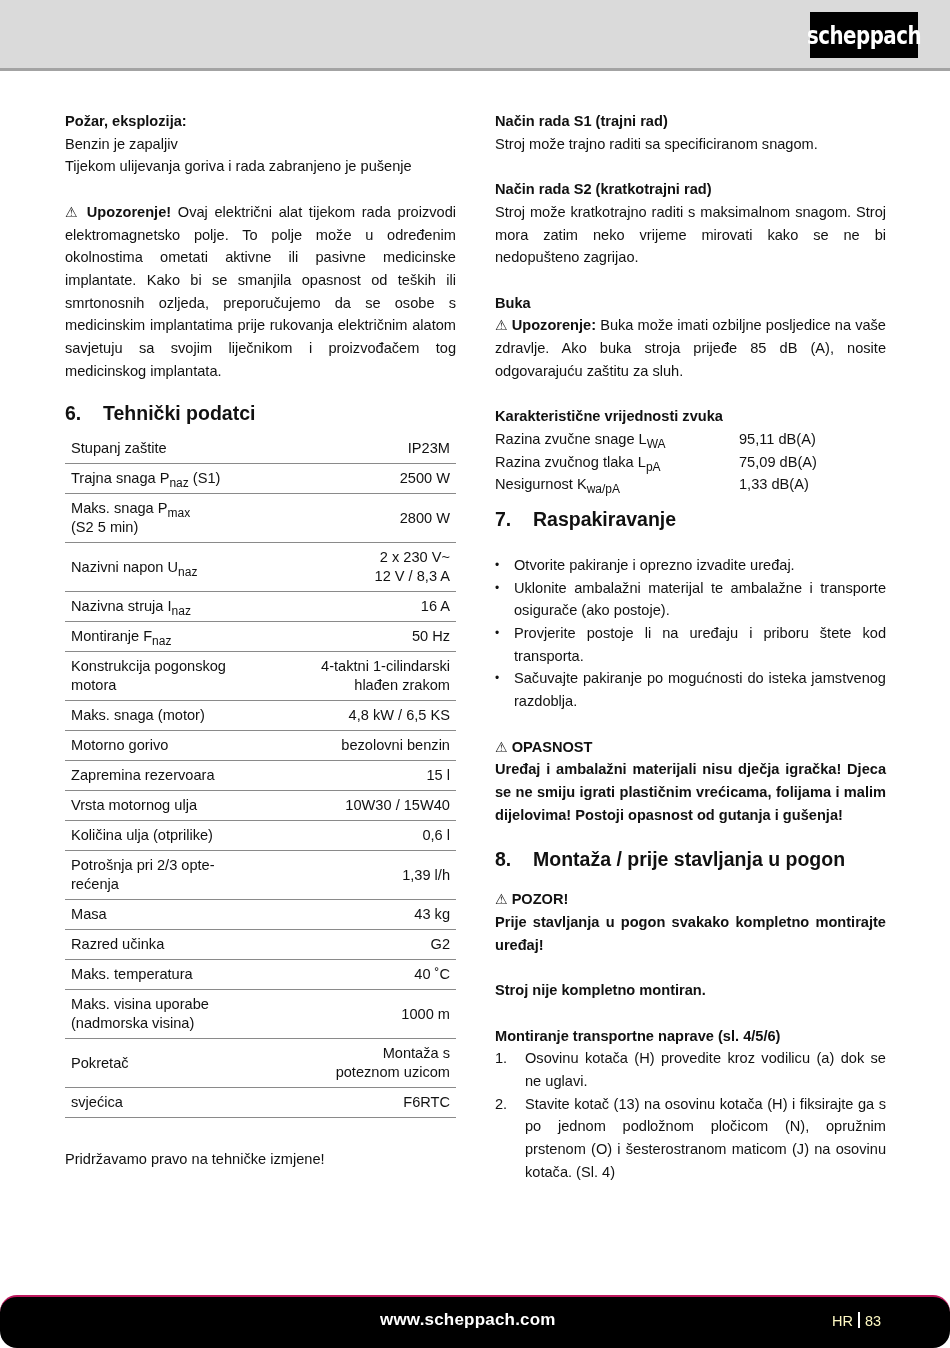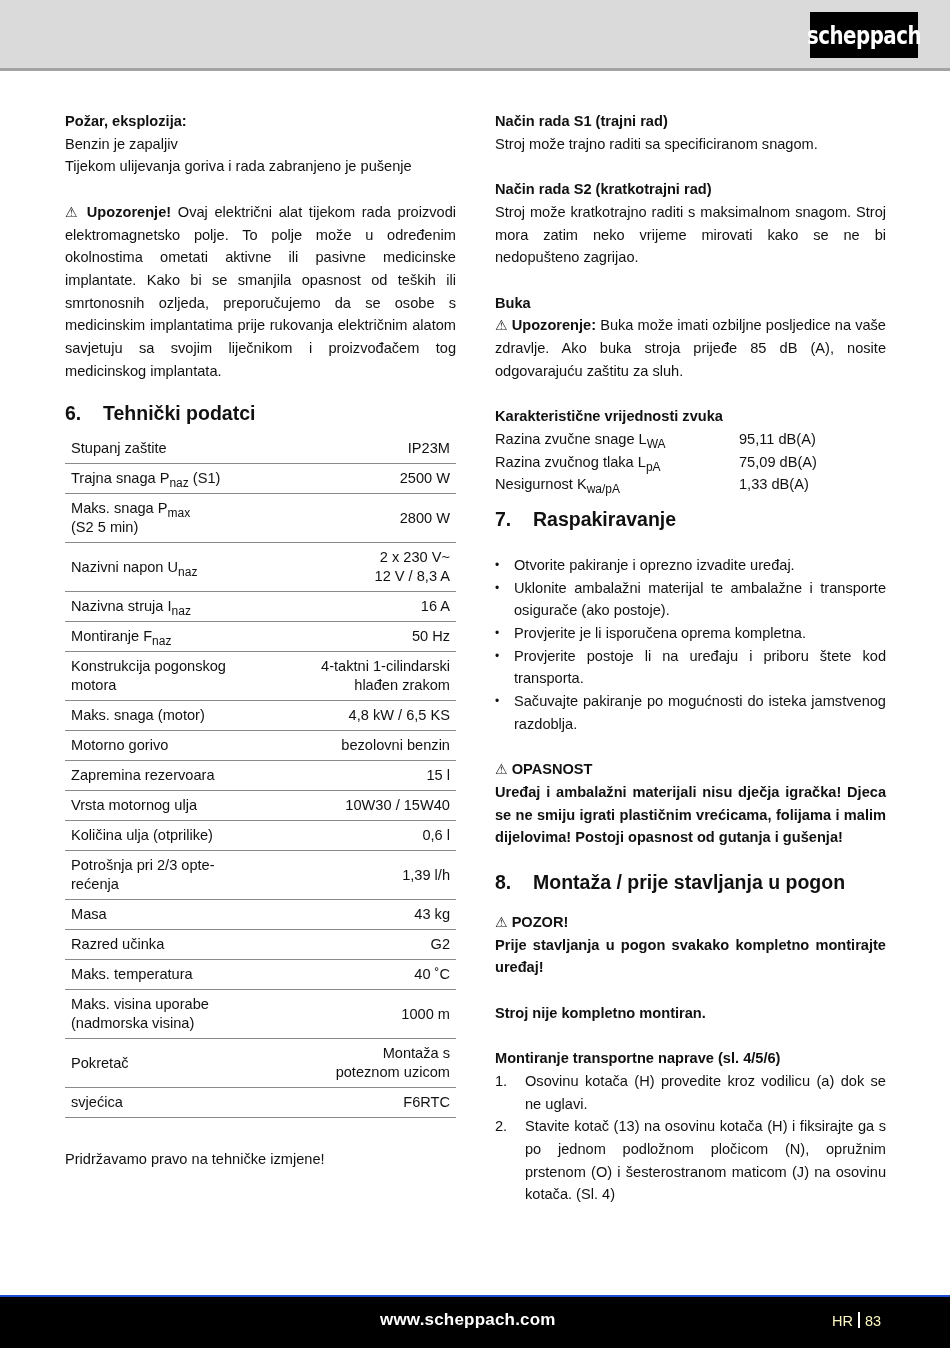--- a/index.html
+++ b/index.html
@@ -34,21 +34,21 @@
   .sound-row .lbl { width: 244px; }
 
   ul.bullets { list-style: none; }
   ul.bullets li { position: relative; padding-left: 19px; line-height: 22.7px; text-align: justify; }
   ul.bullets li::before { content: "•"; position: absolute; left: 0; top: 0; font-size: 12px; }
 
   ol.steps { list-style: none; }
   ol.steps li { position: relative; padding-left: 30px; line-height: 22.7px; text-align: justify; }
   ol.steps li .n { position: absolute; left: 0; top: 0; }
 
-  .bottom-bar { position: absolute; left: 0; top: 1295px; width: 950px; height: 53px; background: #000; border-top: 2px solid #1d4ed8; }
+  .bottom-bar { position: absolute; left: 0; top: 1295px; width: 950px; height: 53px; background: #000; border-top: 2px solid #be185d; border-radius: 17px; }
   .url { position: absolute; left: 380px; top: 13px; color: #fff; font-size: 17px; font-weight: bold; letter-spacing: 0.2px; }
   .pageno { position: absolute; left: 832px; top: 15px; color: #fef9c3; font-size: 14.5px; }
   .pageno .sep { display: inline-block; width: 2px; height: 16px; background: #fff; margin: 0 5px; vertical-align: -2px; }
 </style>
 </head>
 <body>
 
 <div class="top-bar">
   <div class="logo">scheppach</div>
 </div>
@@ -182,21 +182,20 @@
     </div>
 
   <h2 style="margin-top:10px;">
     <span class="num">7.</span>
     <span>Raspakiravanje</span>
   </h2>
 
   <ul class="bullets" id="unpack-list" style="margin-top:22px;">
       <li>Otvorite pakiranje i oprezno izvadite uređaj.</li>
       <li>Uklonite ambalažni materijal te ambalažne i transporte osigurače (ako postoje).</li>
-      <li>Provjerite je li isporučena oprema kompletna.</li>
       <li>Provjerite postoje li na uređaju i priboru štete kod transporta.</li>
       <li>Sačuvajte pakiranje po mogućnosti do isteka jamstvenog razdoblja.</li>
     </ul>
 
   <div class="gap"></div>
   <p class="bold">
     <span class="warn-icon">⚠</span>
     <span>OPASNOST</span>
   </p>
   <p class="bold justify">Uređaj i ambalažni materijali nisu dječja igračka! Djeca se ne smiju igrati plastičnim vrećicama, folijama i malim dijelovima! Postoji opasnost od gutanja i gušenja!</p>

